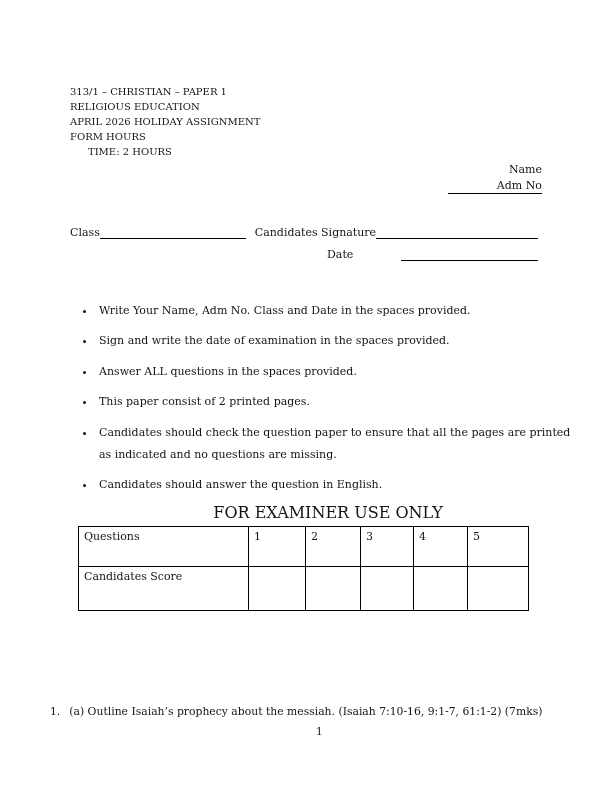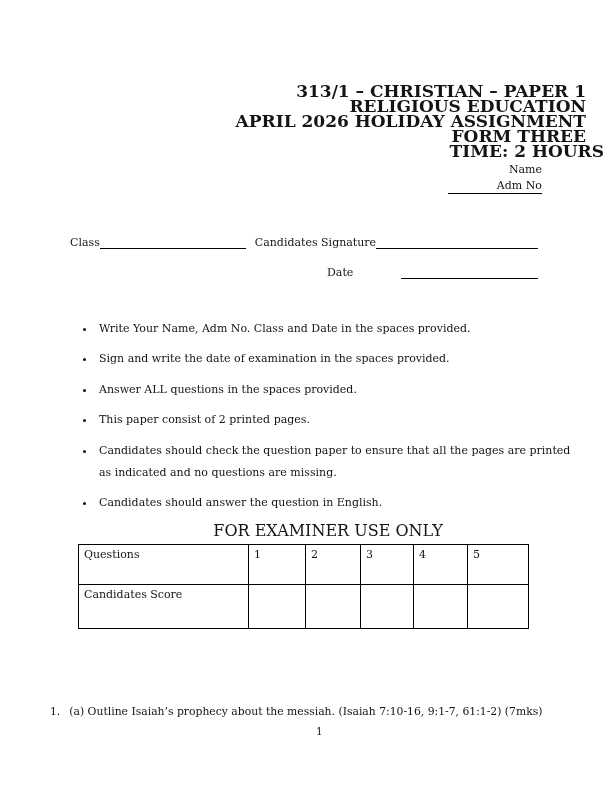--- a/index.html
+++ b/index.html
@@ -6,30 +6,30 @@
   .page{
     position:relative;
     width:612px;height:792px;
     margin:0 auto;
     background:#ffffff;
     font-family:"DejaVu Serif", serif;
     color:#141414;
     overflow:hidden;
   }
   .content{position:absolute;left:70px;top:84px;width:516px;}
-  .header{ text-align:right; font-weight:bold; font-size:17px; line-height:15px; }
+  .header{ text-align:left; font-weight:normal; font-size:10px; line-height:15px; }
   .header .line{white-space:nowrap;}
   .header .time-line{position:relative;left:18px;}
 
   .row{display:flex;align-items:flex-end;font-size:11px;line-height:14px;}
   .fill{align-self:flex-end;border-bottom:1px solid #000;height:1px;box-sizing:border-box;margin-bottom:1px;}
   .grow{flex:1 1 auto;}
   .name-row{width:472px;margin-top:4px;flex-direction:column;}
-  .class-row{width:468px;margin-top:41px;}
-  .date-row{width:211px;margin-left:257px;margin-top:16px;gap:48px;}
+  .class-row{width:468px;margin-top:31px;}
+  .date-row{width:211px;margin-left:257px;margin-top:8px;gap:48px;}
   .lbl{white-space:nowrap;}
   .sig-lbl{margin-left:9px;}
   .adm-lbl{margin-left:10px;}
   .fill-class{width:146px;flex:0 0 auto;}
   .fill-adm{width:94px;flex:0 0 auto;}
 
   ul.instructions{margin:38px 0 0 0;padding:0 0 0 18px;font-size:11px;line-height:22.4px;list-style:disc;}
   ul.instructions li{margin:8px;padding-left:3px;}
 
   .examiner-title{text-align:center;font-weight:normal;font-size:16px;line-height:15px;margin-top:1px;}
@@ -46,21 +46,21 @@
 </head>
 <body>
 
 <div class="page">
   <div class="content">
 
     <div class="header">
       <div class="line">313/1 – CHRISTIAN – PAPER 1</div>
       <div class="line">RELIGIOUS EDUCATION</div>
       <div class="line">APRIL 2026 HOLIDAY ASSIGNMENT</div>
-      <div class="line">FORM THREE</div>
+      <div class="line">FORM HOURS</div>
       <div class="line time-line">TIME: 2 HOURS</div>
     </div>
 
     <div class="row name-row">
       <span class="lbl">Name</span>
       <span class="fill grow"></span>
       <span class="lbl adm-lbl">Adm No</span>
       <span class="fill fill-adm"></span>
     </div>
 

